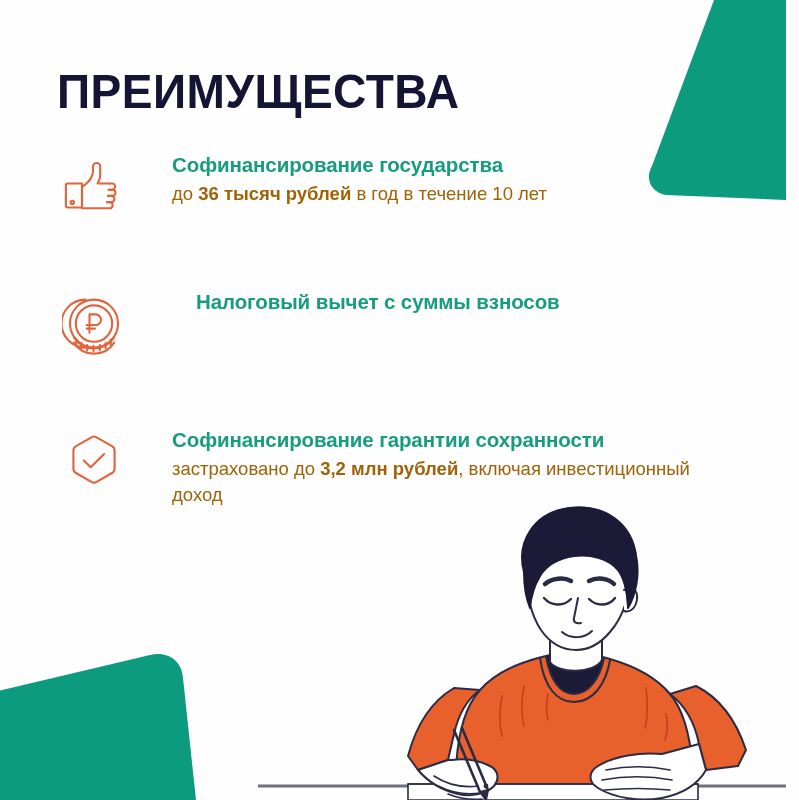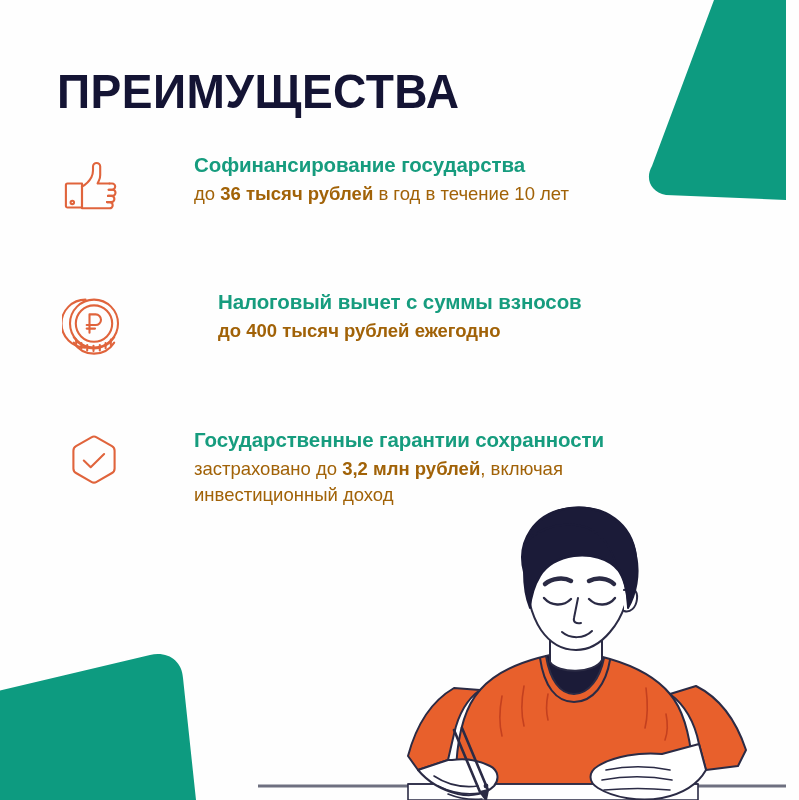--- a/index.html
+++ b/index.html
@@ -82,21 +82,21 @@
     margin-top: 6px;
   }
   .benefit-icon svg {
     display: block;
     width: 62px;
     height: 62px;
   }
 
   .benefit-text {
     flex: 1 1 auto;
-    margin-left: 70px;
+    margin-left: 48px;
     padding-top: 2px;
   }
   .benefit-heading {
     color: #169C7E;
     font-size: 20.5px;
     font-weight: 700;
     line-height: 1.3;
     letter-spacing: -0.1px;
     margin: 0 0 2px 0;
     white-space: nowrap;
@@ -191,35 +191,34 @@
           <path d="M27.5 39.8 V21.4 h6.2 a5.3 5.3 0 0 1 0 10.6 h-9"></path>
           <path d="M24.7 35.6 h8.3"></path>
 
           <path d="M14.2 46.6 v5.3 M19.4 50.1 v5.2 M25.2 52.1 v5.3 M31.5 52.8 v5.3 M37.8 52.1 v5.3 M43.6 50.1 v5.2 M48.8 46.6 v5.3"></path>
           <path d="M11.8 44.3 a24 24 0 0 0 40.4 0"></path>
           <path d="M11.8 49.6 a24 24 0 0 0 40.4 0"></path>
         </svg>
       </div>
       <div class="benefit-text">
         <div class="benefit-heading">Налоговый вычет с суммы взносов</div>
-        <div class="benefit-desc all-bold"><span></span><b>до 400 тысяч рублей ежегодно</b><span></span></div>
       </div>
     </div>
 
     <div class="benefit-row" id="benefit-row-2">
       <div class="benefit-icon">
         <svg viewBox="0 0 62 62" xmlns="http://www.w3.org/2000/svg" fill="none" stroke="#E0643C" stroke-width="2.1" stroke-linecap="round" stroke-linejoin="round">
           <path d="M29.4 6.3 a5.2 5.2 0 0 1 5.2 0 l15.4 8.9 a5.2 5.2 0 0 1 2.6 4.5 v17.8
                    a5.2 5.2 0 0 1 -2.6 4.5 l-15.4 8.9 a5.2 5.2 0 0 1 -5.2 0 l-15.4 -8.9
                    a5.2 5.2 0 0 1 -2.6 -4.5 V19.7 a5.2 5.2 0 0 1 2.6 -4.5 Z"></path>
           <path d="M21.8 29.6 l6.9 6.6 l13.4 -13.1"></path>
         </svg>
       </div>
       <div class="benefit-text">
-        <div class="benefit-heading">Государственные гарантии сохранности</div>
+        <div class="benefit-heading">Софинансирование гарантии сохранности</div>
         <div class="benefit-desc"><span>застраховано до </span><b>3,2 млн рублей</b><span>, включая инвестиционный доход</span></div>
       </div>
     </div>
 
   </div>
 
   <div id="illustration">
     <svg viewBox="0 0 541 302" xmlns="http://www.w3.org/2000/svg">
       <g fill="none" stroke="#2B2B45" stroke-width="2" stroke-linecap="round" stroke-linejoin="round">
 

